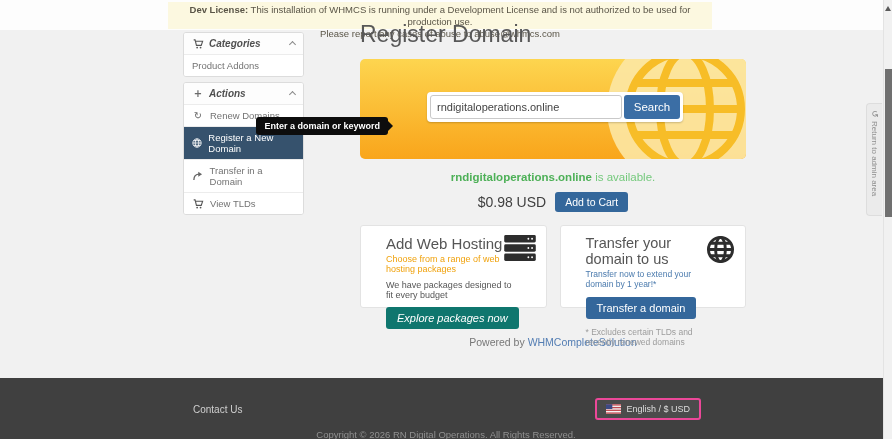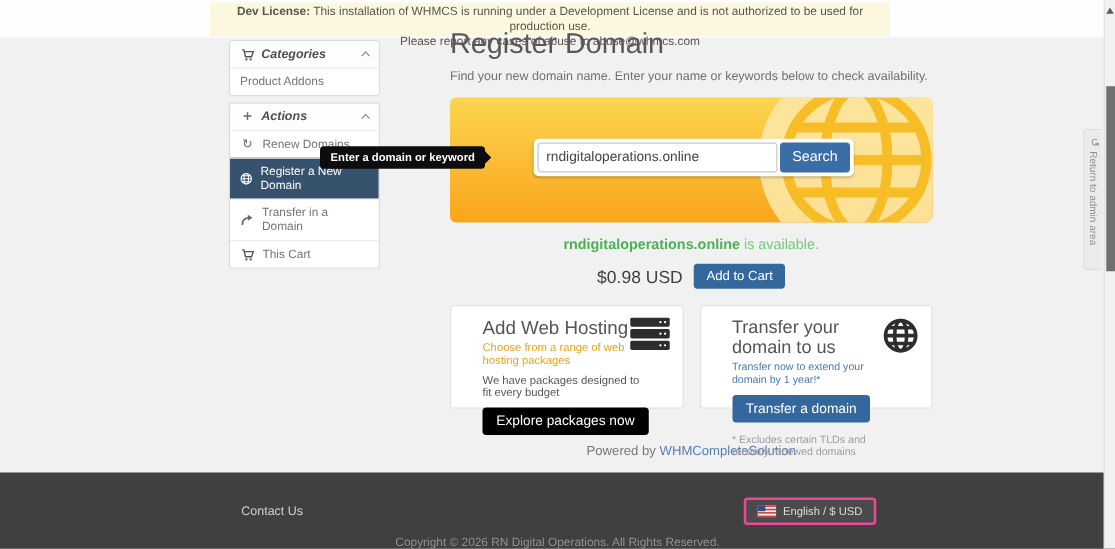--- a/index.html
+++ b/index.html
@@ -57,22 +57,22 @@
   .btn-blue { background:#34679b; color:#fff; border:none; border-radius:3px;
     font-family:"Liberation Sans", sans-serif; font-size:10.5px; padding:4px 10px; cursor:pointer; }
 
   .panels { margin-top:13px; display:flex; gap:13px; }
   .panel-card { position:relative; width:187px; height:83px; background:#fff;
     border:1px solid #e3e3e3; border-radius:3px; padding:9px 25px; }
   .card-title { font-size:15px; font-weight:400; color:#555; }
   .card-sub-orange { font-size:9px; color:#f0a20d; margin-top:2px; }
   .card-sub-blue { font-size:8.5px; color:#4a7aad; margin-top:2px; }
   .card-body-text { font-size:9px; color:#565656; margin-top:6px; }
-  .btn-gold { background:#000000; color:#fff; border:none; border-radius:3px;
-    font-family:"Liberation Sans", sans-serif; font-size:11px; padding:5px 11px; margin-top:7px; cursor:pointer; }
+  .btn-gold { background:#0f766e; color:#fff; border:none; border-radius:3px;
+    font-family:"Liberation Sans", sans-serif; font-size:11px; padding:5px 11px; margin-top:7px; cursor:pointer;font-style:italic; }
   .card-note { font-size:8.5px; color:#9c9c9c; margin-top:8px; }
   .card-icon { position:absolute; right:10px; top:9px; }
 
   .powered { margin-top:28px; text-align:center; font-size:10.5px; color:#777; }
   .powered a { color:#537db3; text-decoration:none; }
 
   
   .footer { position:absolute; left:0; top:378px; width:892px; height:74px; background:#404040; }
   .footer-contact { position:absolute; left:193px; top:26px; font-size:10px; color:#cfcfcf; cursor:pointer; }
   .lang-btn { position:absolute; right:191px; top:20px; display:flex; gap:5px;
@@ -153,28 +153,27 @@
       <span>Transfer in a Domain</span>
     </div>
     <div class="side-item">
       <span class="s-ico">
           <svg width="11" height="10" viewBox="0 0 16 14">
             <path d="M1 1h2l2 8h7l2-6H4" fill="none" stroke="#555" stroke-width="1.6"></path>
             <circle cx="6" cy="12.2" r="1.3" fill="#555"></circle>
             <circle cx="11" cy="12.2" r="1.3" fill="#555"></circle>
           </svg>
         </span>
-      <span>This Cart</span>
+      <span>View TLDs</span>
     </div>
   </div>
 </div>
 
 <div class="main">
   <h1 class="page-title">Register Domain</h1>
-  <div class="page-sub">Find your new domain name. Enter your name or keywords below to check availability.</div>
 
   <div class="hero">
     <svg width="386" height="100" viewBox="0 0 386 100">
       <circle cx="325" cy="50" r="78" fill="#fce7a4" opacity="0.9"></circle>
       <g fill="none" stroke="#f7bd27" stroke-width="8">
         <circle cx="325" cy="50" r="56"></circle>
         <ellipse cx="325" cy="50" rx="25" ry="56"></ellipse>
         <path d="M269 50h112M276 24h98M276 76h98"></path>
       </g>
     </svg>

